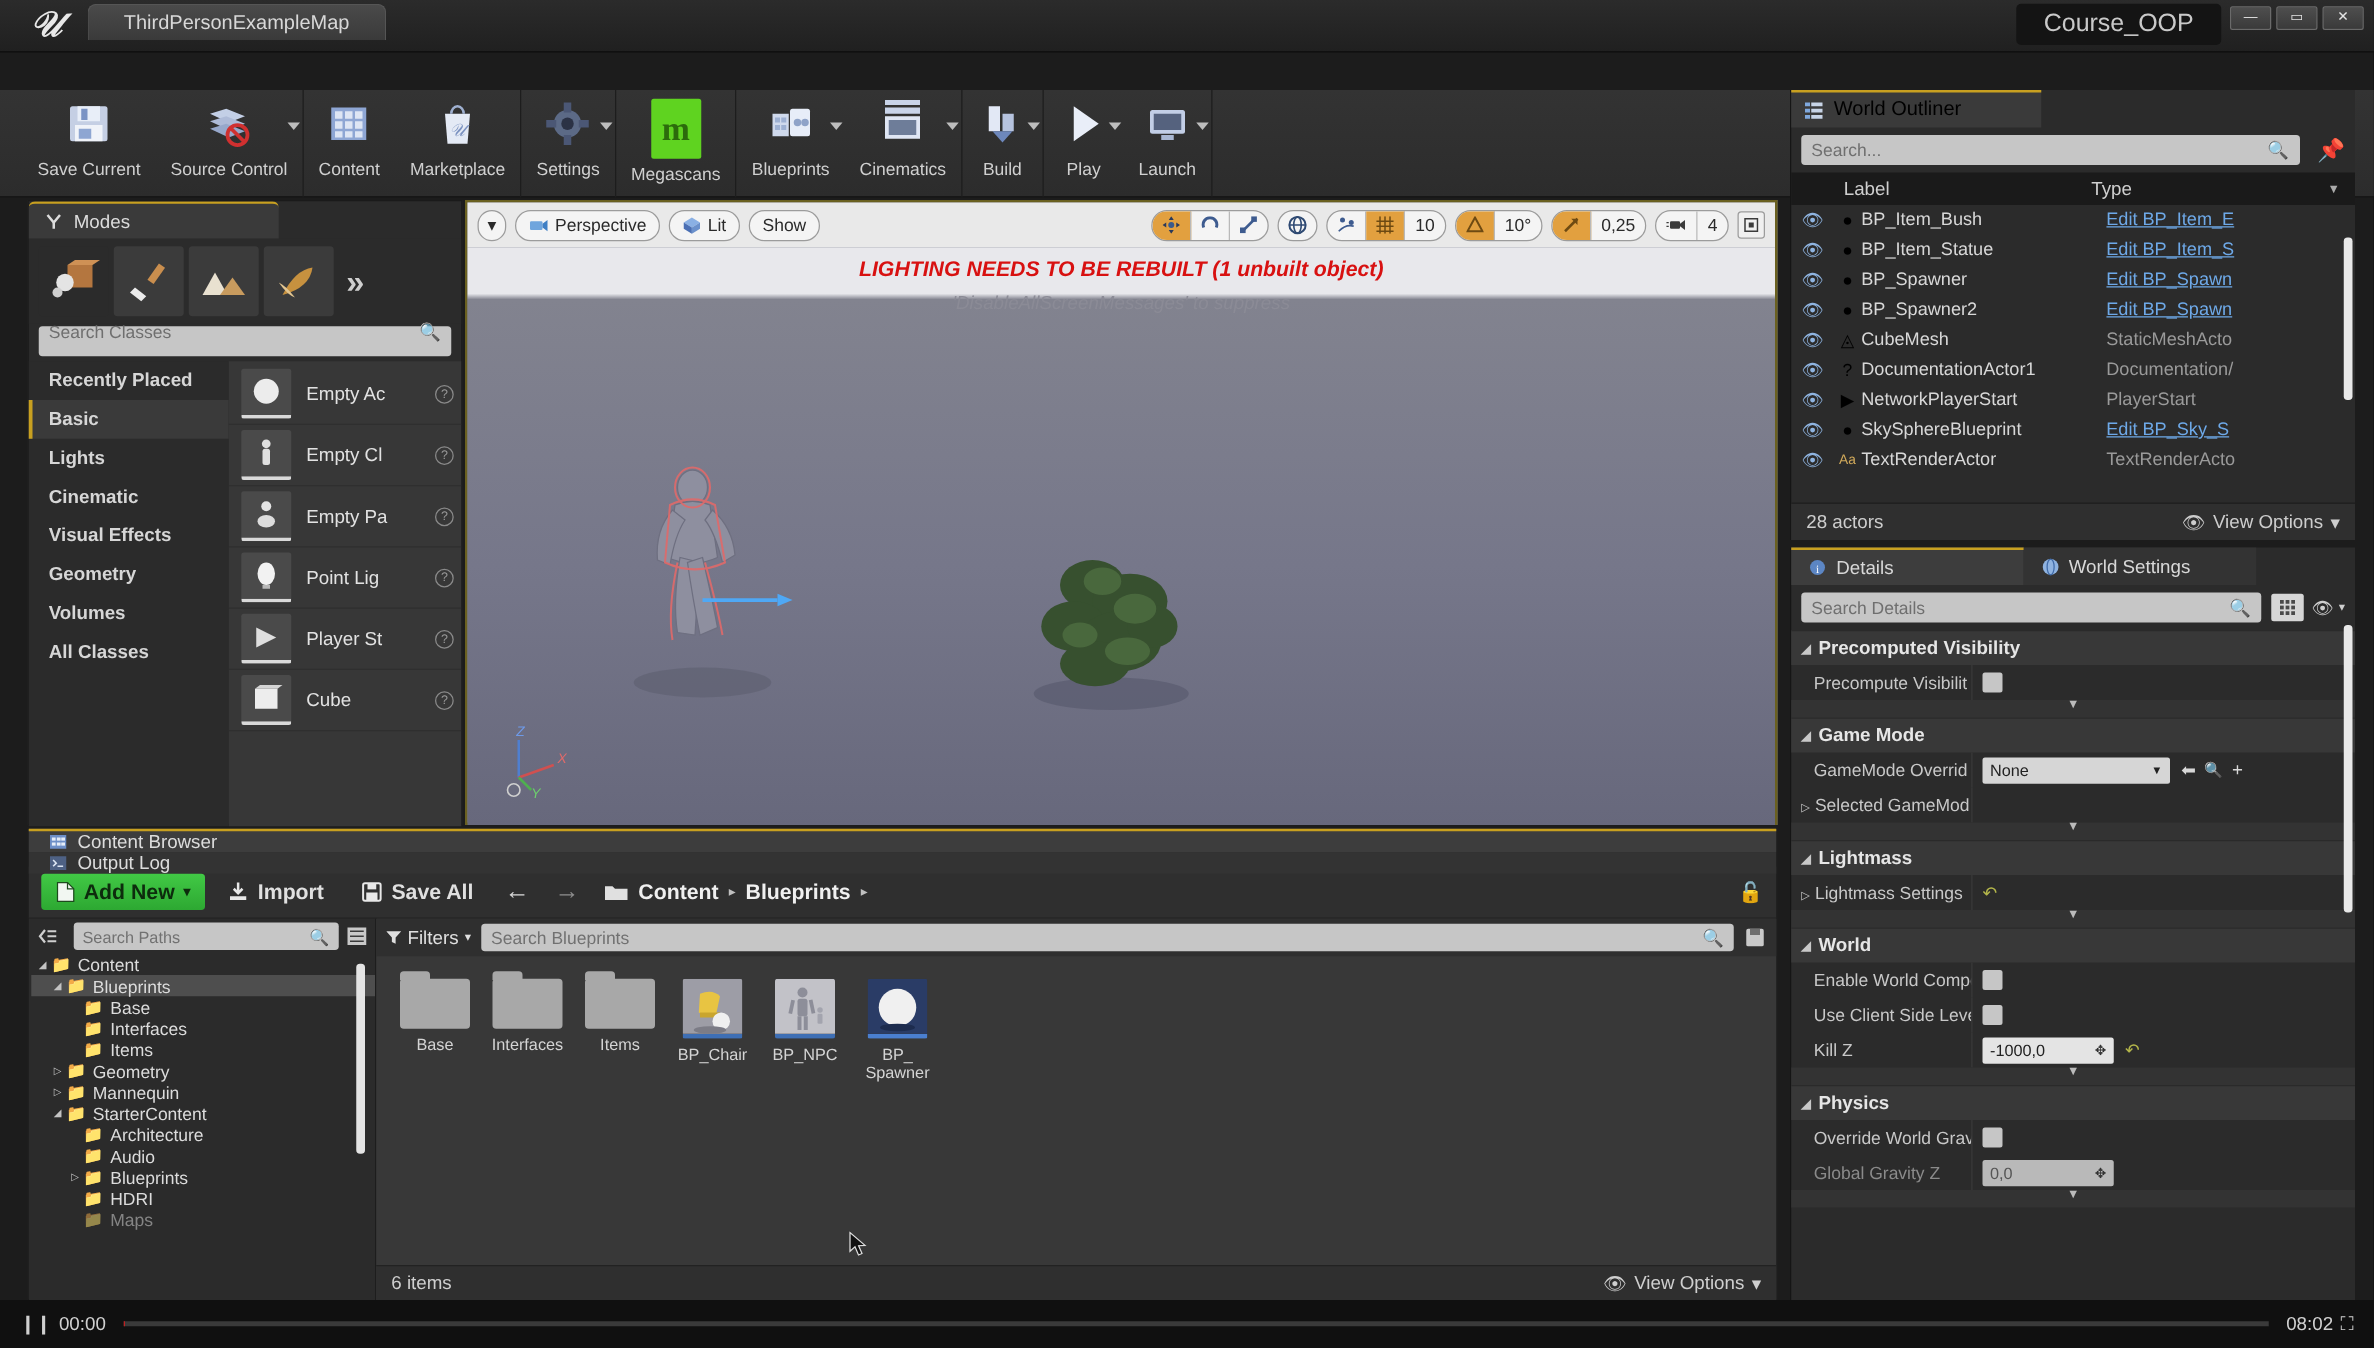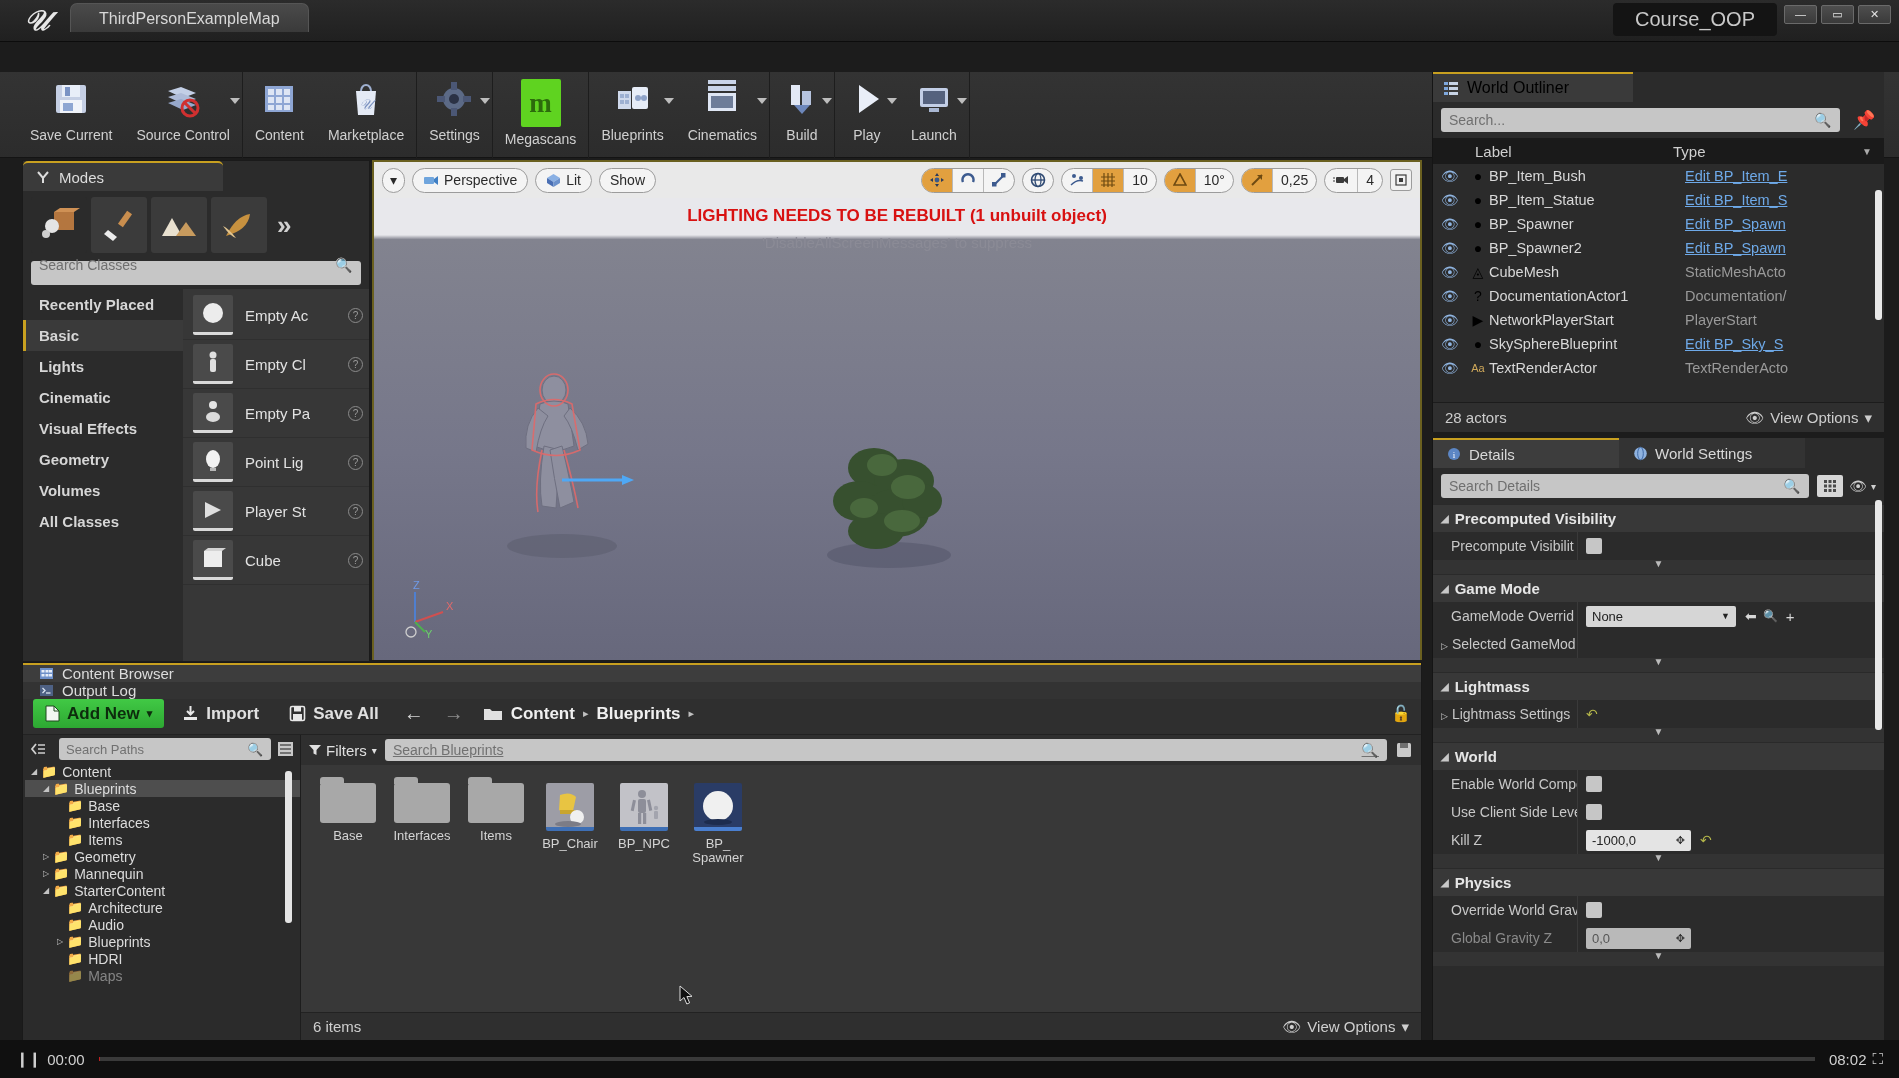--- a/index.html
+++ b/index.html
@@ -176,20 +176,21 @@
   .seg > div.on { background: #e2a03f; }
   .vp-right { margin-left: auto; display: flex; align-items: center; }
   .icon-sq {
     width: 22px; height: 22px; border: 1px solid #9c9c9c; border-radius: 3px;
     background: #f0f0f0; display:flex; align-items:center; justify-content:center;
   }
   .vp-scene {
     position: absolute; left: 0; top: 36px; width: 100%; height: 462px;
     background: linear-gradient(180deg,#e8e8ec 0%,#e8e8ec 8%,#82838f 9%,#76778a 55%,#67687c 100%);
     overflow: hidden;
+    font-style: italic;
   }
   .warn-line {
     position: absolute; top: 8px; left: 0; width: 100%; text-align: center;
     color: #d81111; font-size: 17px; font-weight: bold;
   }
   .sub-line {
     position: absolute; top: 36px; left: 0; width: 100%; text-align: center;
     color: #8b8b96; font-size: 15px;
   }
   .axis-gizmo { position: absolute; left: 25px; bottom: 20px; width: 60px; height: 60px; }
@@ -336,21 +337,21 @@
     background: #e4e4e4; border-radius: 3px;
   }
   .cb-right { flex: 1; background: #383838; position: relative; }
   .filterbar {
     height: 30px; display: flex; align-items: center; gap: 8px; padding: 0 8px;
     background: #2f2f2f;
   }
   .filters { color: #e0e0e0; font-size: 15px; display: flex; align-items: center; gap: 5px; }
   .assearch {
     flex: 1; height: 22px; background: #c6c6c6; border-radius: 3px;
-    display: flex; align-items: center; padding: 0 8px; color: #717171; font-size: 14px; text-decoration: underline;
+    display: flex; align-items: center; padding: 0 8px; color: #717171; font-size: 14px;
   }
   .grid { display: flex; gap: 12px; padding: 18px 0 0 16px; }
   .asset { width: 62px; text-align: center; }
   .folder-ic {
     width: 56px; height: 40px; margin: 0 auto;
     background: #a8a8a8; border-radius: 3px; position: relative;
   }
   .folder-ic::before {
     content: ""; position: absolute; left: 0; top: -6px; width: 24px; height: 7px;
     background: #a8a8a8; border-radius: 3px 3px 0 0;

